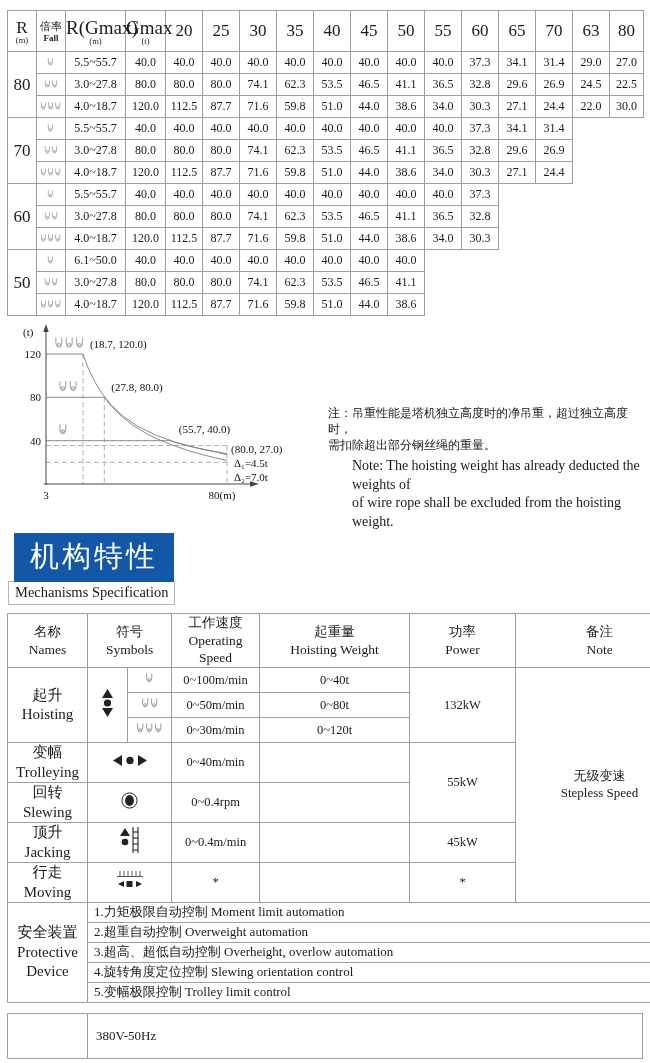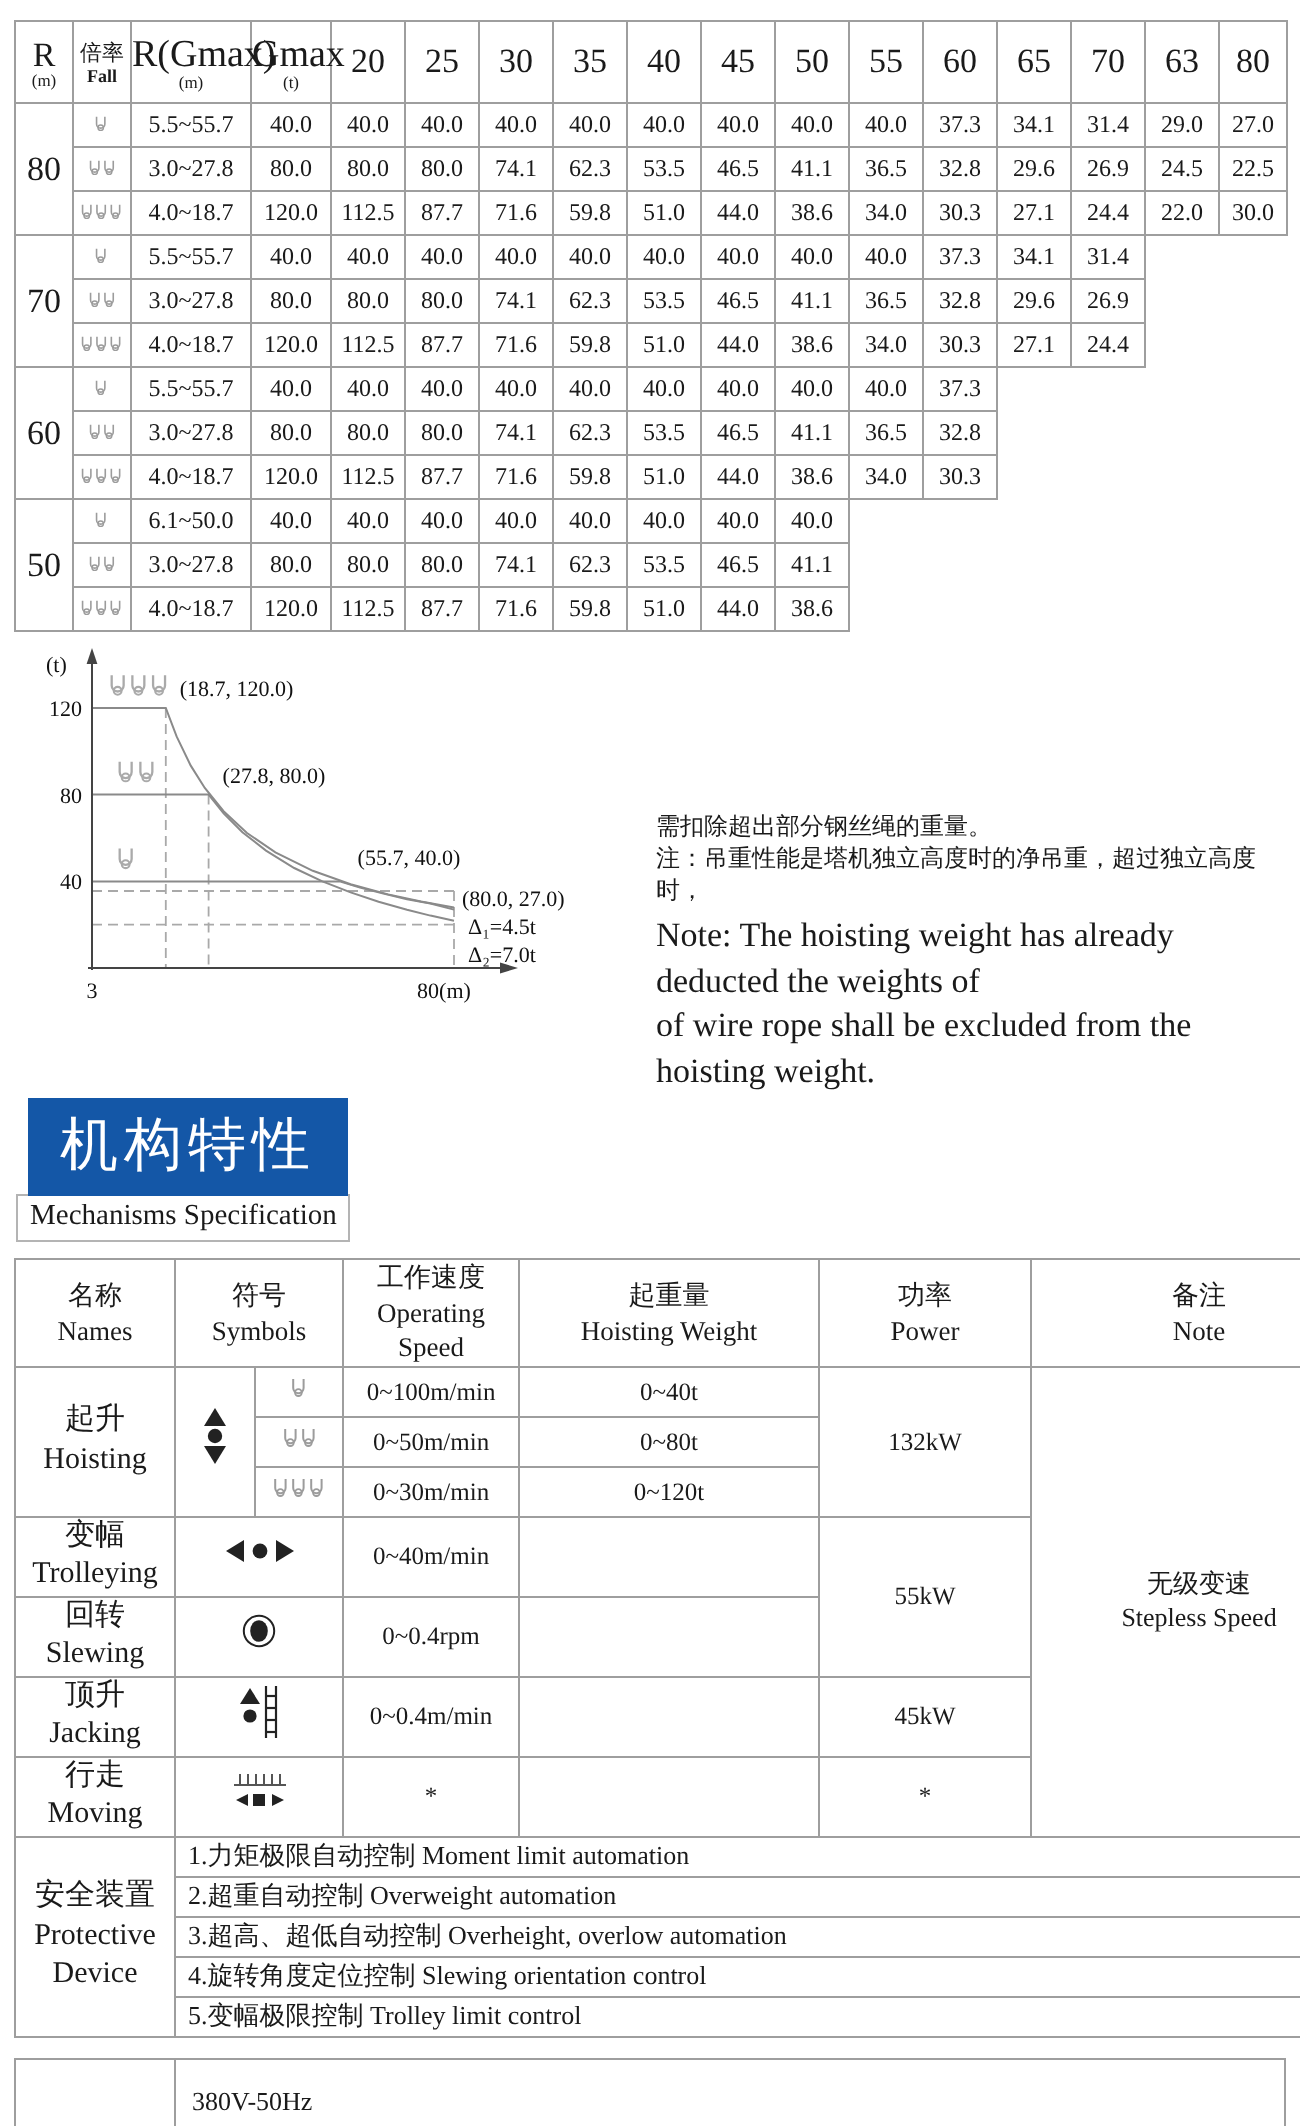--- a/index.html
+++ b/index.html
@@ -22,21 +22,21 @@
   .ltab .hb{font-size:17px;}
   .ltab .hb2{font-size:19px;}
   .ltab .hs{font-size:8.5px;margin-top:-3px;}
   .ltab .hz{font-size:11px;}
   .ltab .hf{font-size:9px;font-weight:bold;margin-top:-1px;}
   .ltab td.rcell{font-size:17px;}
   
   .chart-row{display:flex;margin:6px 0 0 8px;}
   .ct{font-size:11px;fill:#111;font-family:"Liberation Serif","DejaVu Serif",serif;}
   .note{width:316px;padding:84px 4px 0 8px;font-size:12px;line-height:1.32;}
-  .note .en{margin-top:4px;font-size:17px;}
+  .note .en{margin-top:4px;font-size:14px;margin-left:24px;}
   
   table.mtab{border-collapse:collapse;table-layout:fixed;width:636px;margin:8px 0 0 7px;}
   .mtab td{border:1px solid #9e9e9e;text-align:center;padding:0;font-size:13px;line-height:1.3;vertical-align:middle;}
   .mtab tr.mhead td{height:42px;font-size:13.5px;}
   .mtab tr.rh1 td{height:24px;}
   .mtab tr.rh2 td{height:31px;}
   .mtab tr.rh3 td{height:28px;}
   .mtab tr.rh4 td{height:19px;}
   .mtab td.item{text-align:left;padding-left:6px;font-size:13px;}
   .mtab td.mval{font-size:12.5px;}
@@ -425,22 +425,22 @@
         <text x="38" y="177" class="ct" text-anchor="middle">3</text>
         <text x="214" y="177" class="ct" text-anchor="middle">80(m)</text>
         <text x="81.9" y="26.0" class="ct">(18.7, 120.0)</text>
         <text x="103.3" y="69.3" class="ct">(27.8, 80.0)</text>
         <text x="170.8" y="110.7" class="ct">(55.7, 40.0)</text>
         <text x="223.0" y="130.8" class="ct">(80.0, 27.0)</text>
         <text x="226.0" y="144.8" class="ct">Δ₁=4.5t</text>
         <text x="226.0" y="158.8" class="ct">Δ₂=7.0t</text>
       </svg>
     <div class="note">
+      <div>注：吊重性能是塔机独立高度时的净吊重，超过独立高度时，</div>
       <div>需扣除超出部分钢丝绳的重量。</div>
-      <div>注：吊重性能是塔机独立高度时的净吊重，超过独立高度时，</div>
       <div class="en">
         <div>Note: The hoisting weight has already deducted the weights of</div>
         <div>of wire rope shall be excluded from the hoisting weight.</div>
       </div>
     </div>
   </div>
 
   <div class="top badge2" style="padding-top:2px;">
     <div class="badge" style="flex:0 0 220px;">
       <div class="badge-blue">机构特性</div>

